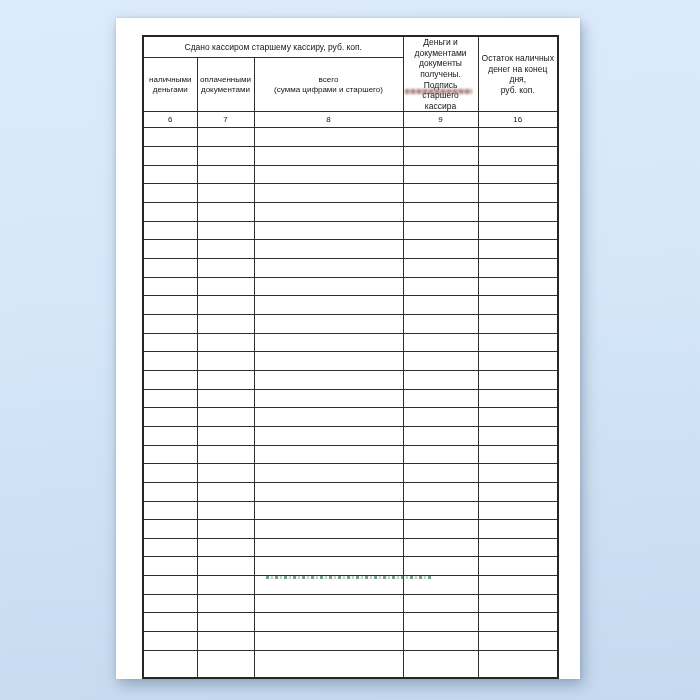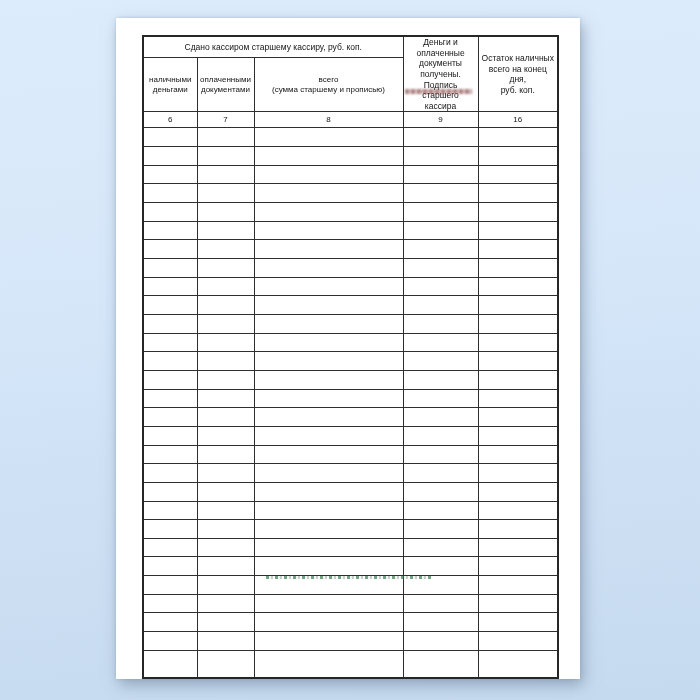--- a/index.html
+++ b/index.html
@@ -96,35 +96,35 @@
         <col style="width:54px">
         <col style="width:57px">
         <col style="width:149px">
         <col style="width:75px">
         <col style="width:80px">
       </colgroup>
       <thead>
         <tr class="band1">
           <td colspan="3">Сдано кассиром старшему кассиру, руб. коп.</td>
           <td rowspan="2">Деньги и
-оплаченные
+документами
 документы
 получены. Подпись
 старшего кассира</td>
           <td rowspan="2">Остаток наличных
-всего на конец дня,
+денег на конец дня,
 руб. коп.</td>
         </tr>
         <tr class="band2">
           <td>наличными
 деньгами</td>
           <td>оплаченными
 документами</td>
           <td>всего
-(сумма старшему и прописью)</td>
+(сумма цифрами и старшего)</td>
         </tr>
         <tr class="band3">
           <td>6</td>
           <td>7</td>
           <td>8</td>
           <td>9</td>
           <td>16</td>
         </tr>
       </thead>
       <tbody id="form-body">

